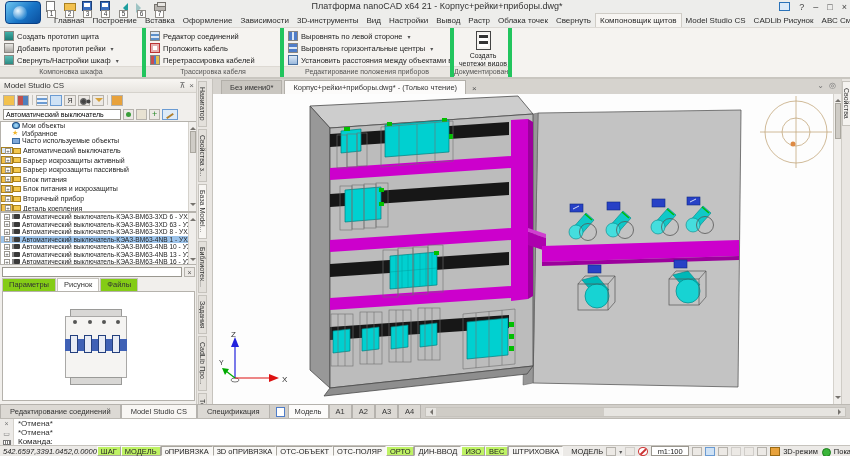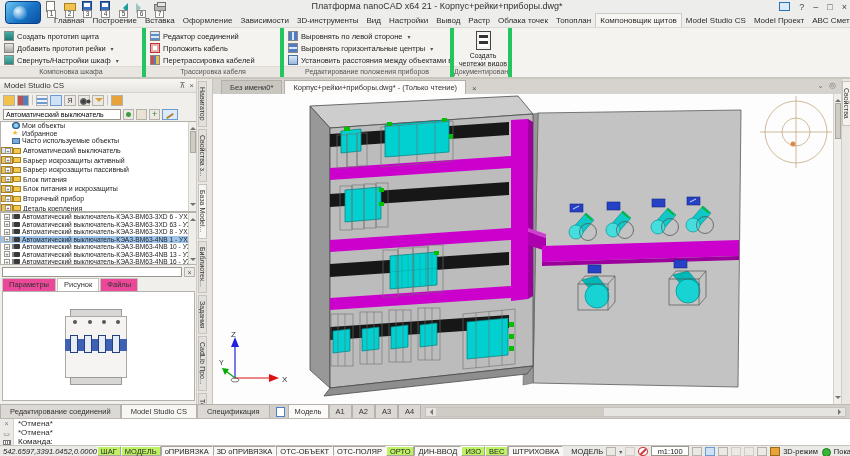--- a/index.html
+++ b/index.html
@@ -105,21 +105,21 @@
 
   #list { position:absolute; left:0; top:133px; width:197px; height:53px; background:#fff; border:1px solid #b5b2ac; overflow:hidden; }
   .lrow { height:7.5px; display:flex; align-items:center; gap:2px; padding-left:3px; font-size:6.6px; color:#222; white-space:nowrap; }
   .lrow.selected { background:#9cc3ea; }
   .lic { width:8px; height:5px; flex:0 0 8px; background:#3a3a3a; border-radius:1px; box-shadow:inset 2px 0 0 #888; }
   #filter-row { position:absolute; left:0; top:186px; width:197px; height:13px; display:flex; align-items:center; padding:1px 2px; gap:2px; }
   #filter-input { flex:1; height:10px; border:1px solid #9a978f; background:#fff; font-family:inherit; }
   #filter-clear { width:11px; height:10px; border:1px solid #b5b2ac; background:#ece9e5; font-size:7px; line-height:9px; text-align:center; color:#555; }
 
   #ptabs { position:absolute; left:0; top:199px; width:197px; height:13px; display:flex; align-items:flex-end; padding-left:2px; gap:1px; }
-  .ptab { font-size:7.5px; padding:1px 6px 2px; color:#333; background:#ec4899; border:1px solid #c6c3bd; border-bottom:none; }
+  .ptab { font-size:7.5px; padding:1px 6px 2px; color:#333; background:#84cc16; border:1px solid #c6c3bd; border-bottom:none; }
   .ptab.active { background:#fff; }
   #preview { position:absolute; left:2px; top:212px; width:193px; height:110px; background:#fff; border:1px solid #b5b2ac; }
   
   #breaker { position:absolute; left:60px; top:17px; width:66px; height:76px; }
   #breaker .cap { position:absolute; left:7px; width:52px; height:8px; background:#d8d7d5; border:1px solid #9a9a98; }
   #breaker .body { position:absolute; left:2px; top:7px; width:62px; height:62px; background:#f5f4f2; border:1px solid #a9a8a6; }
   #breaker .screw { position:absolute; top:11px; width:4px; height:4px; border-radius:50%; background:#555; }
   #breaker .band { position:absolute; left:2px; top:30px; width:62px; height:12px; background:#3f61b5; }
   #breaker .tog { position:absolute; top:26px; width:8px; height:18px; background:#e8ecf5; border:1px solid #24407e; }
 
@@ -234,24 +234,24 @@
     <span class="rtab">Построение</span>
     <span class="rtab">Вставка</span>
     <span class="rtab">Оформление</span>
     <span class="rtab">Зависимости</span>
     <span class="rtab">3D-инструменты</span>
     <span class="rtab">Вид</span>
     <span class="rtab">Настройки</span>
     <span class="rtab">Вывод</span>
     <span class="rtab">Растр</span>
     <span class="rtab">Облака точек</span>
-    <span class="rtab">Топоплан</span>
+    <span class="rtab">Свернуть</span>
     <span class="rtab active">Компоновщик щитов</span>
     <span class="rtab">Model Studio CS</span>
-    <span class="rtab">Model Проект</span>
+    <span class="rtab">CADLib Рисунок</span>
     <span class="rtab">АВС Сметы</span>
   </div>
 
 <div id="ribbon">
   <div class="rgroup" style="width:146px">
     <div class="ritems">
       <div class="ritem">
           <span class="ricn c1"></span>
           <span>Создать прототип щита</span>
         </div>

